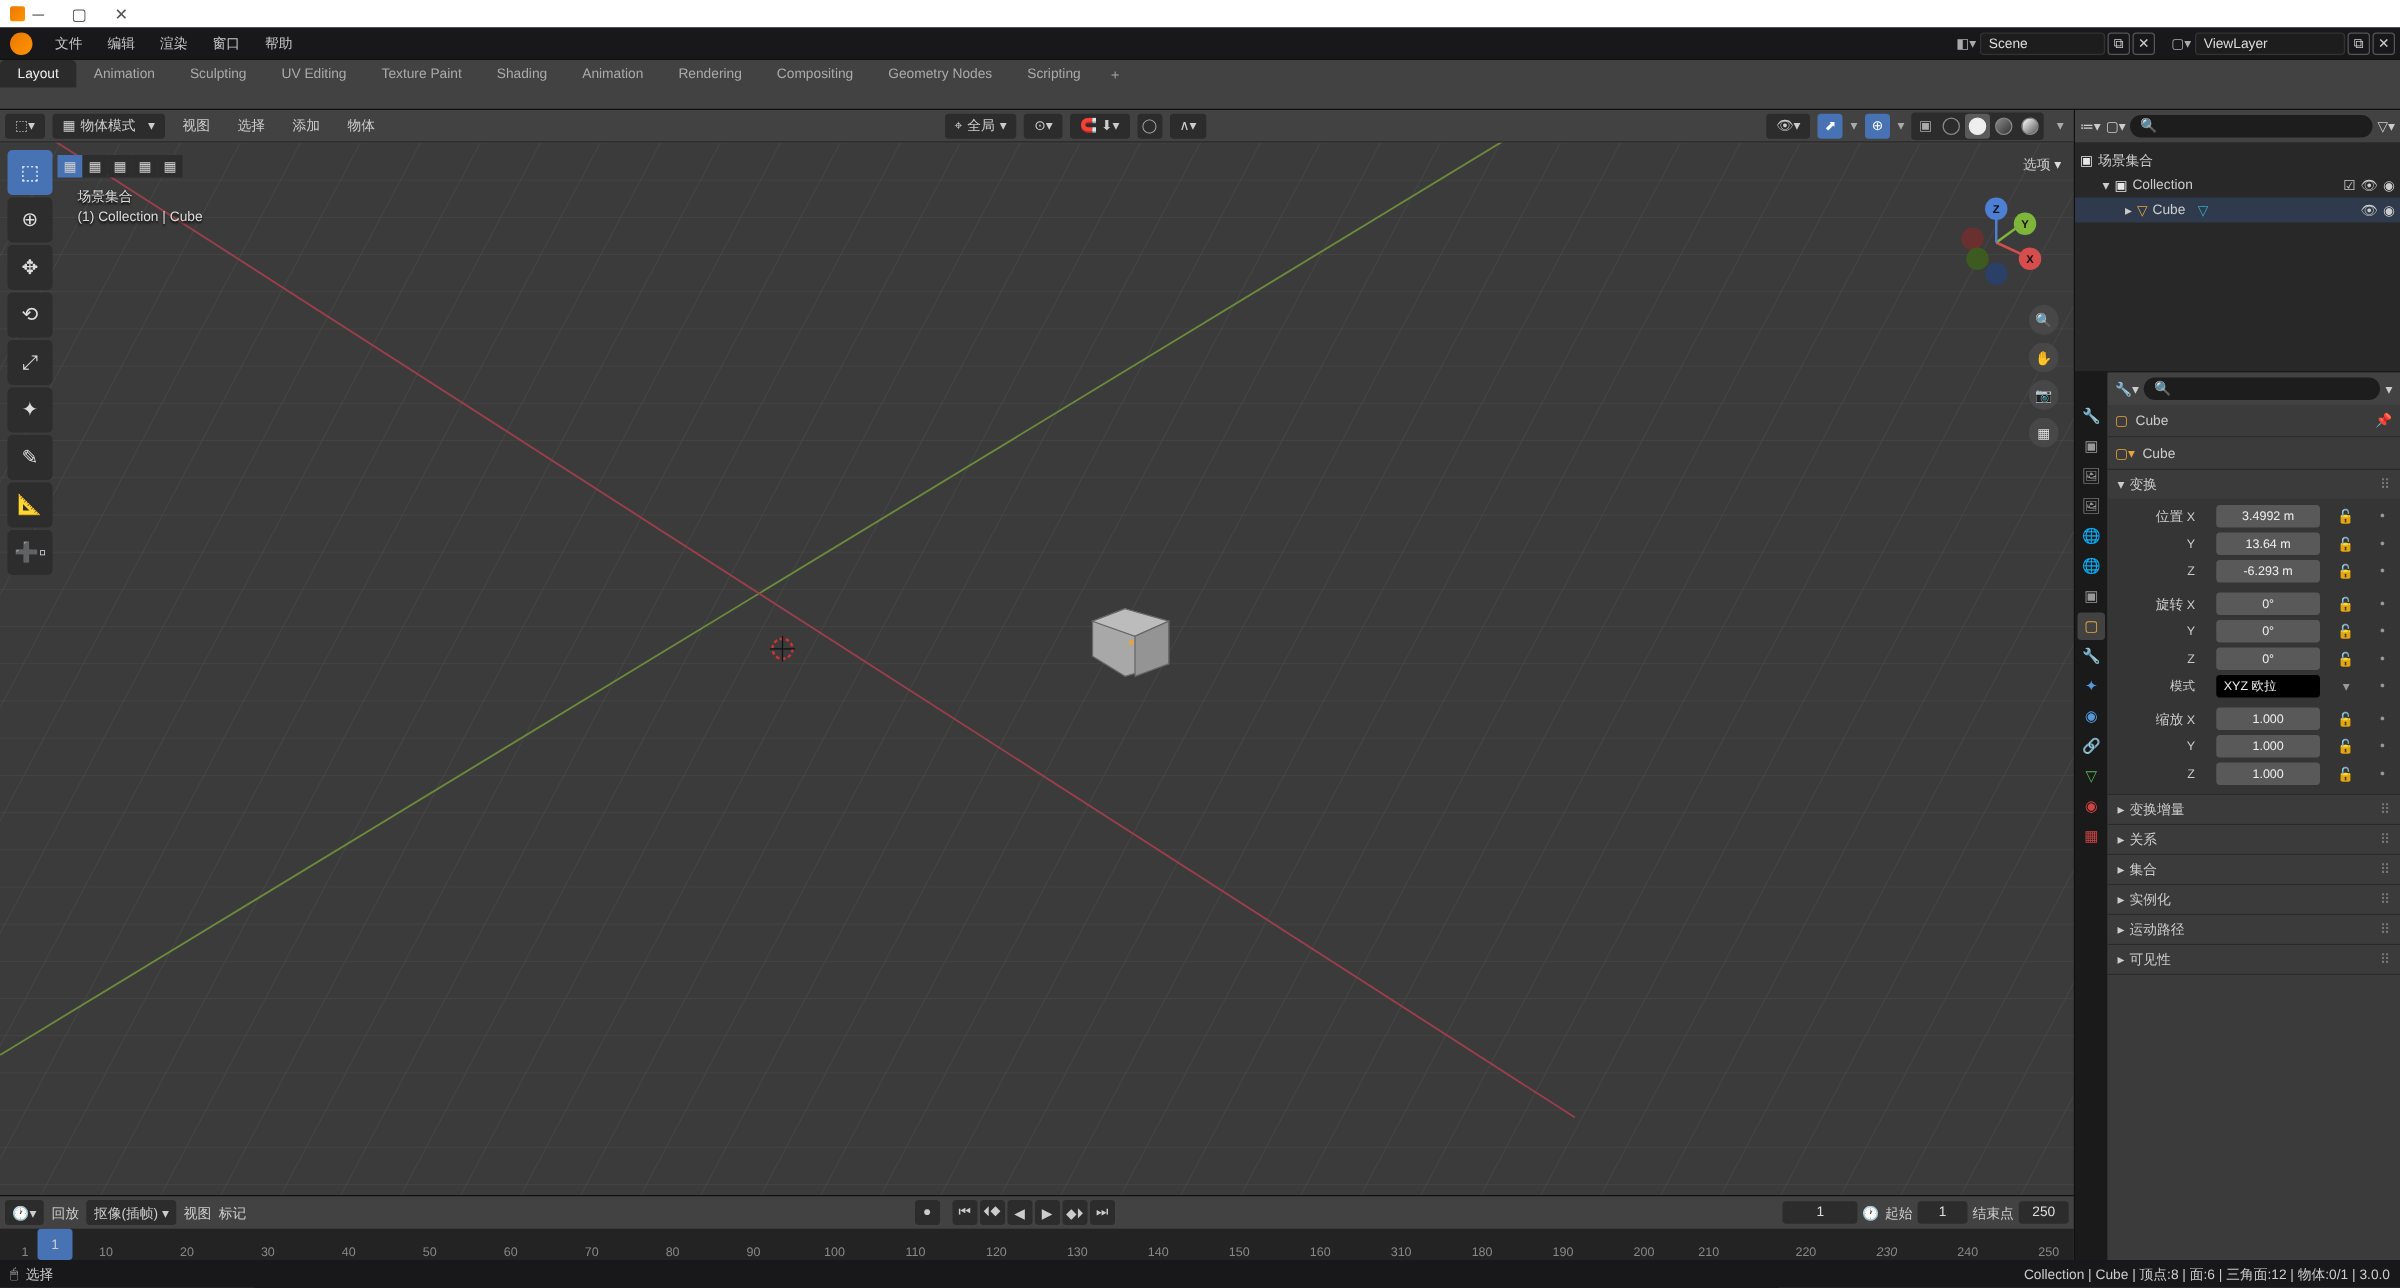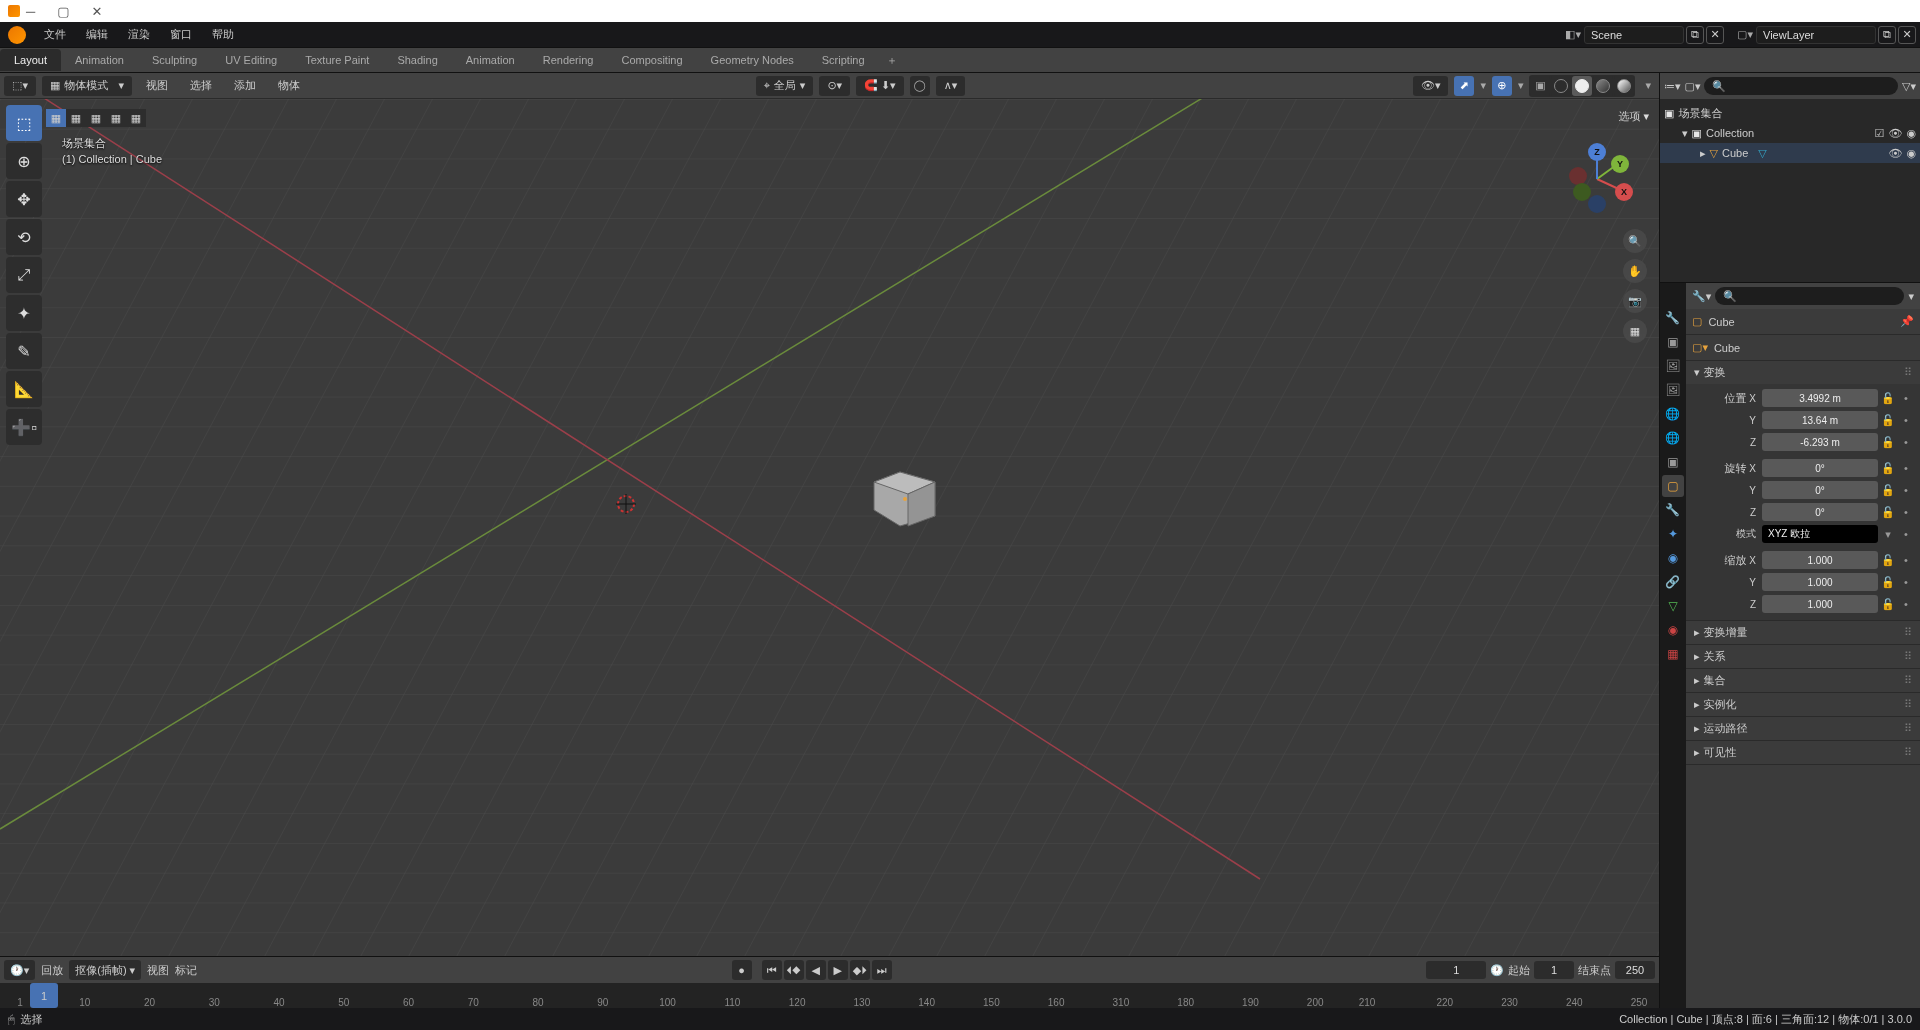--- a/index.html
+++ b/index.html
@@ -5,21 +5,21 @@
 *{margin:0;padding:0;box-sizing:border-box;font-family:sans-serif;font-size:11px;color:#ccc;user-select:none}
 body{background:#1a1a1a;width:1920px;height:1030px;overflow:hidden;display:flex;flex-direction:column}
 .titlebar{height:22px;background:#fff;display:flex;align-items:center;padding:0 8px;color:#222}
 .titlebar .logo{width:12px;height:12px;background:linear-gradient(135deg,#eb7700,#ff9500);border-radius:2px;margin-right:6px}
 .titlebar .title{color:#333;flex:1}
 .winbtns{display:flex;gap:22px}
 .winbtns span{color:#555;font-size:13px;cursor:pointer}
 .topmenu{height:26px;background:#18181a;display:flex;align-items:center;border-bottom:1px solid #111}
 .topmenu .blogo{width:18px;height:18px;background:linear-gradient(135deg,#eb7700,#ff9500);border-radius:50%;margin:0 8px}
 .topmenu>div.mitem{padding:4px 10px;cursor:pointer;color:#c8c8c8}
-.workspaces{height:25px;background:#424242;display:flex;align-items:center;border-bottom:1px solid #111}
+.workspaces{height:40px;background:#424242;display:flex;align-items:flex-start;border-bottom:1px solid #111}
 .ws{padding:5px 14px;cursor:pointer;color:#aaa;border-top-left-radius:4px;border-top-right-radius:4px}
 .ws.active{background:#2b2b2b;color:#eee}
 .wsplus{padding:4px 8px;cursor:pointer;color:#aaa}
 .sceneinfo{margin-left:auto;display:flex;align-items:center;gap:2px;padding-right:4px}
 .sceneinfo .ico{width:18px;height:18px;display:flex;align-items:center;justify-content:center;color:#aaa}
 .sceneinfo input{background:#1d1d1d;border:1px solid #333;height:18px;color:#ddd;padding:0 6px;width:100px;border-radius:3px}
 .sq{width:18px;height:18px;border:1px solid #555;display:flex;align-items:center;justify-content:center;border-radius:3px;cursor:pointer}
 .mainrow{flex:1;display:flex;min-height:0}
 .left{flex:1;display:flex;flex-direction:column;min-width:0;border-right:1px solid #111}
 .vhead{height:26px;background:#424242;display:flex;align-items:center;padding:0 4px;gap:6px;border-bottom:1px solid #2a2a2a}
@@ -70,21 +70,21 @@
 .ptab{width:22px;height:22px;display:flex;align-items:center;justify-content:center;border-radius:3px;cursor:pointer;color:#999;font-size:12px}
 .ptab.active{background:#424242;color:#e8a33d}
 .pbody{flex:1;background:#3b3b3b;display:flex;flex-direction:column;overflow:auto}
 .phead{height:26px;background:#424242;display:flex;align-items:center;padding:0 6px;gap:4px}
 .phead input{flex:1;background:#1d1d1d;border:none;height:18px;border-radius:10px;padding:0 8px;color:#ddd}
 .objhdr{height:26px;display:flex;align-items:center;padding:0 6px;gap:6px;background:#3b3b3b;border-bottom:1px solid #2a2a2a}
 .panel{border-bottom:1px solid #2a2a2a}
 .panel .phd{padding:4px 8px;background:#3b3b3b;cursor:pointer;display:flex;align-items:center;gap:4px}
 .panel .phd .drag{margin-left:auto;color:#777}
 .panel .pbodyc{padding:4px 6px;background:#353535}
-.prow{display:flex;align-items:center;height:20px;margin-bottom:2px;gap:2px}
+.prow{display:flex;align-items:center;height:20px;margin-bottom:2px;gap:13px}
 .prow .lbl{width:68px;text-align:right;color:#ccc;font-size:10px;padding-right:4px}
 .prow .fld{flex:1;background:#595959;height:18px;border-radius:3px;display:flex;align-items:center;justify-content:center;color:#eee;font-size:10px;cursor:ew-resize}
 .prow .lk{width:16px;height:18px;display:flex;align-items:center;justify-content:center;color:#999;cursor:pointer}
 .statusbar{height:22px;background:#18181a;display:flex;align-items:center;padding:0 8px;color:#888}
 .statusbar .sbr{margin-left:auto;display:flex;gap:8px}
 </style>
 </head>
 <body>
 
 <div class="titlebar">
@@ -290,21 +290,21 @@
           <span class="tick" style="left: 861.88px;">130</span>
           <span class="tick" style="left: 926.64px;">140</span>
           <span class="tick" style="left: 991.4px;">150</span>
           <span class="tick" style="left: 1056.16px;">160</span>
           <span class="tick" style="left: 1120.92px;">310</span>
           <span class="tick" style="left: 1185.68px;">180</span>
           <span class="tick" style="left: 1250.44px;">190</span>
           <span class="tick" style="left: 1315.2px;">200</span>
           <span class="tick" style="left: 1367px;">210</span>
           <span class="tick" style="left: 1444.72px;">220</span>
-          <span class="tick" style="left: 1509.48px;">230</span>
+          <span class="tick" style="left: 1509.48px; font-style: italic;">230</span>
           <span class="tick" style="left: 1574.24px;">240</span>
           <span class="tick" style="left: 1639px;">250</span>
         </div>
  </div>
 </div>
 
 <div class="right">
  <div class="outliner">
   <div class="ohead">
    <span class="dd">≔▾</span>

